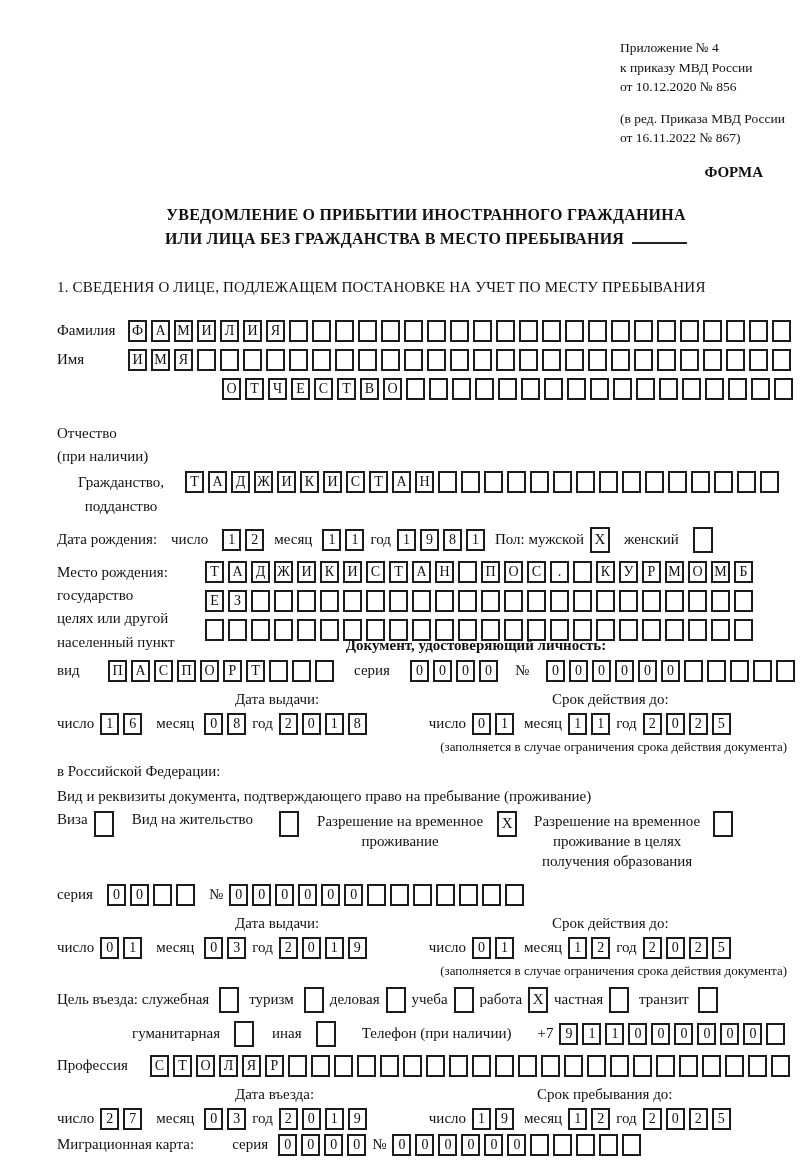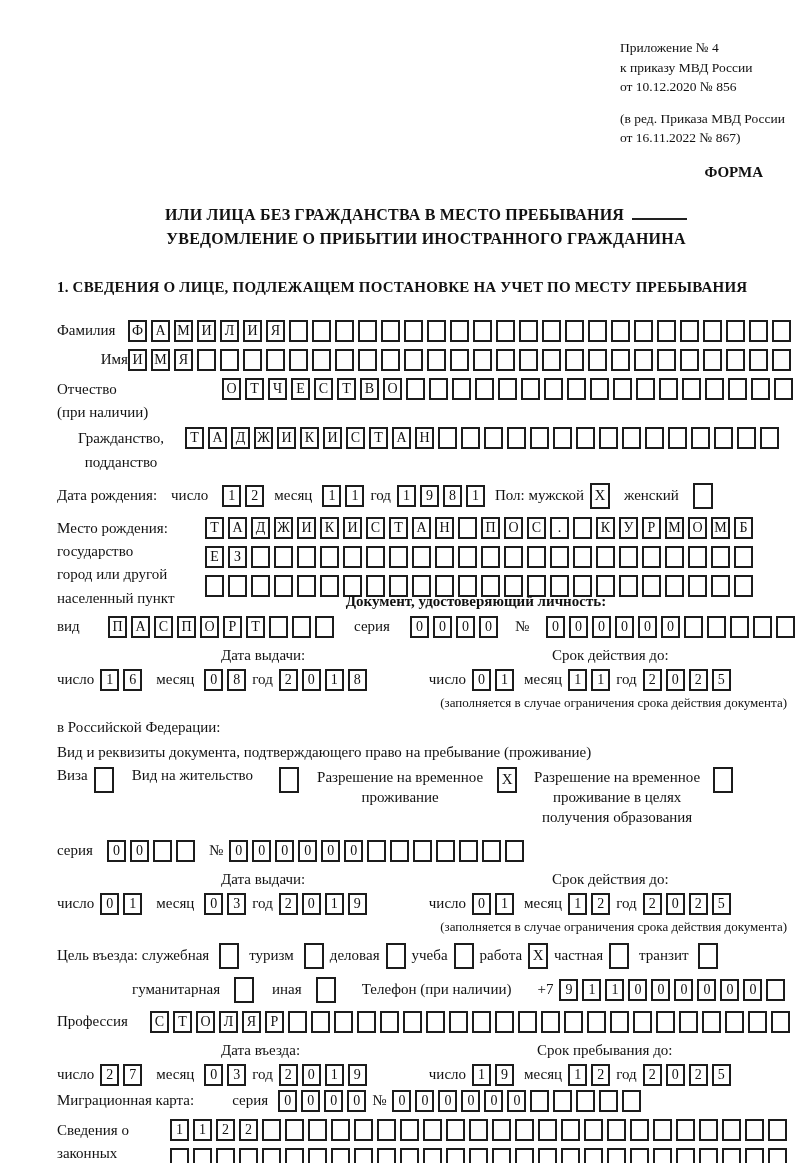--- a/index.html
+++ b/index.html
@@ -7,41 +7,41 @@
     width:800px; height:1163px; margin:0 auto; background:#fff; color:#111;
     font-family:"Liberation Serif","DejaVu Serif",serif;
     box-sizing:border-box; padding:38px 5px 0 57px; overflow:hidden;
     font-size:15px; position:relative;
   }
   .annex { margin-left:563px; font-size:13.5px; line-height:1.45; }
   .annex .grp2 { margin-top:12px; }
   .forma { text-align:right; padding-right:32px; font-weight:bold; margin-top:16px; font-size:15px; }
   .title { text-align:center; font-weight:bold; font-size:16px; line-height:1.5; margin-top:22px; letter-spacing:.2px; }
   .title .blank { display:inline-block; width:55px; border-bottom:2px solid #222; height:14px; margin-left:8px; }
-  .section { font-weight:bold; font-size:15px; margin-top:28px; letter-spacing:.2px; }
+  .section { font-weight:normal; font-size:15px; margin-top:28px; letter-spacing:.2px; }
 
   .row { display:flex; align-items:center; margin-top:7px; }
   .row.top { align-items:flex-start; }
   .lbl { white-space:nowrap; }
   .lblcol { display:flex; flex-direction:column; line-height:1.55; }
   .cells { display:inline-flex; gap:4px; flex-wrap:nowrap; }
   .cellrows { display:flex; flex-direction:column; gap:7px; }
   .cell {
     box-sizing:border-box; width:19px; height:22px; border:2px solid #1c1c1c;
     display:flex; align-items:center; justify-content:center;
     font-size:14px; flex:0 0 auto; background:#fff;
   }
   .checkbox {
     box-sizing:border-box; width:20px; height:26px; border:2px solid #1c1c1c;
     display:inline-flex; align-items:center; justify-content:center;
     font-size:15px; flex:0 0 auto; background:#fff;
   }
   .doc-title { text-align:center; font-weight:bold; margin-top:8px; }
   .twocol-head { position:relative; height:20px; margin-top:9px; }
-  .twocol-head .h1 { position:absolute; left:164px; }
+  .twocol-head .h1 { position:absolute; left:178px; }
   .twocol-head .h2 { position:absolute; left:495px; }
   .note { text-align:right; font-size:13px; padding-right:8px; margin-top:4px; }
   .gap6 { width:6px; } .gap10 { width:10px; } .gap14 { width:14px; }
   .optlabel { text-align:center; line-height:1.35; }
 </style>
 </head>
 <body>
 
 <div class="page">
 
@@ -51,22 +51,22 @@
     <div>от 10.12.2020 № 856</div>
     <div class="grp2">
       <div>(в ред. Приказа МВД России</div>
       <div>от 16.11.2022 № 867)</div>
     </div>
   </div>
 
   <div class="forma">ФОРМА</div>
 
   <div class="title">
+    <div>УВЕДОМЛЕНИЕ О ПРИБЫТИИ ИНОСТРАННОГО ГРАЖДАНИНА</div>
     <div><span>ИЛИ ЛИЦА БЕЗ ГРАЖДАНСТВА В МЕСТО ПРЕБЫВАНИЯ</span><span class="blank"></span></div>
-    <div>УВЕДОМЛЕНИЕ О ПРИБЫТИИ ИНОСТРАННОГО ГРАЖДАНИНА</div>
   </div>
 
   <div class="section">1. СВЕДЕНИЯ О ЛИЦЕ, ПОДЛЕЖАЩЕМ ПОСТАНОВКЕ НА УЧЕТ ПО МЕСТУ ПРЕБЫВАНИЯ</div>
 
   <div class="row" style="margin-top:24px;">
     <span class="lbl" style="width:71px;">Фамилия</span>
     <span class="cells">
         <span class="cell">Ф</span>
         <span class="cell">А</span>
         <span class="cell">М</span>
@@ -93,21 +93,21 @@
         <span class="cell"></span>
         <span class="cell"></span>
         <span class="cell"></span>
         <span class="cell"></span>
         <span class="cell"></span>
         <span class="cell"></span>
       </span>
   </div>
 
   <div class="row">
-    <span class="lbl" style="width:71px;text-align:right;">Имя</span>
+    <span class="lbl" style="width:71px;">Имя</span>
     <span class="cells">
         <span class="cell">И</span>
         <span class="cell">М</span>
         <span class="cell">Я</span>
         <span class="cell"></span>
         <span class="cell"></span>
         <span class="cell"></span>
         <span class="cell"></span>
         <span class="cell"></span>
         <span class="cell"></span>
@@ -128,21 +128,21 @@
         <span class="cell"></span>
         <span class="cell"></span>
         <span class="cell"></span>
         <span class="cell"></span>
         <span class="cell"></span>
         <span class="cell"></span>
       </span>
   </div>
 
   <div class="row top">
-    <span class="lblcol" style="width:165px;">
+    <span class="lblcol" style="width:165px;margin-top:44px;">
       <span>Отчество</span>
       <span>(при наличии)</span>
     </span>
     <span class="cells">
         <span class="cell">О</span>
         <span class="cell">Т</span>
         <span class="cell">Ч</span>
         <span class="cell">Е</span>
         <span class="cell">С</span>
         <span class="cell">Т</span>
@@ -235,21 +235,21 @@
     <span class="gap14"></span>
     <span class="lbl">женский</span>
     <span class="gap14"></span>
     <span class="checkbox"></span>
   </div>
 
   <div class="row top" style="margin-top:8px;">
     <span class="lblcol" style="width:148px;justify-content:flex-end;">
       <span>Место рождения:</span>
       <span>государство</span>
-      <span>город или другой</span>
+      <span>целях или другой</span>
       <span>населенный пункт</span>
     </span>
     <span class="cellrows">
       <span class="cells">
           <span class="cell">Т</span>
           <span class="cell">А</span>
           <span class="cell">Д</span>
           <span class="cell">Ж</span>
           <span class="cell">И</span>
           <span class="cell">К</span>

